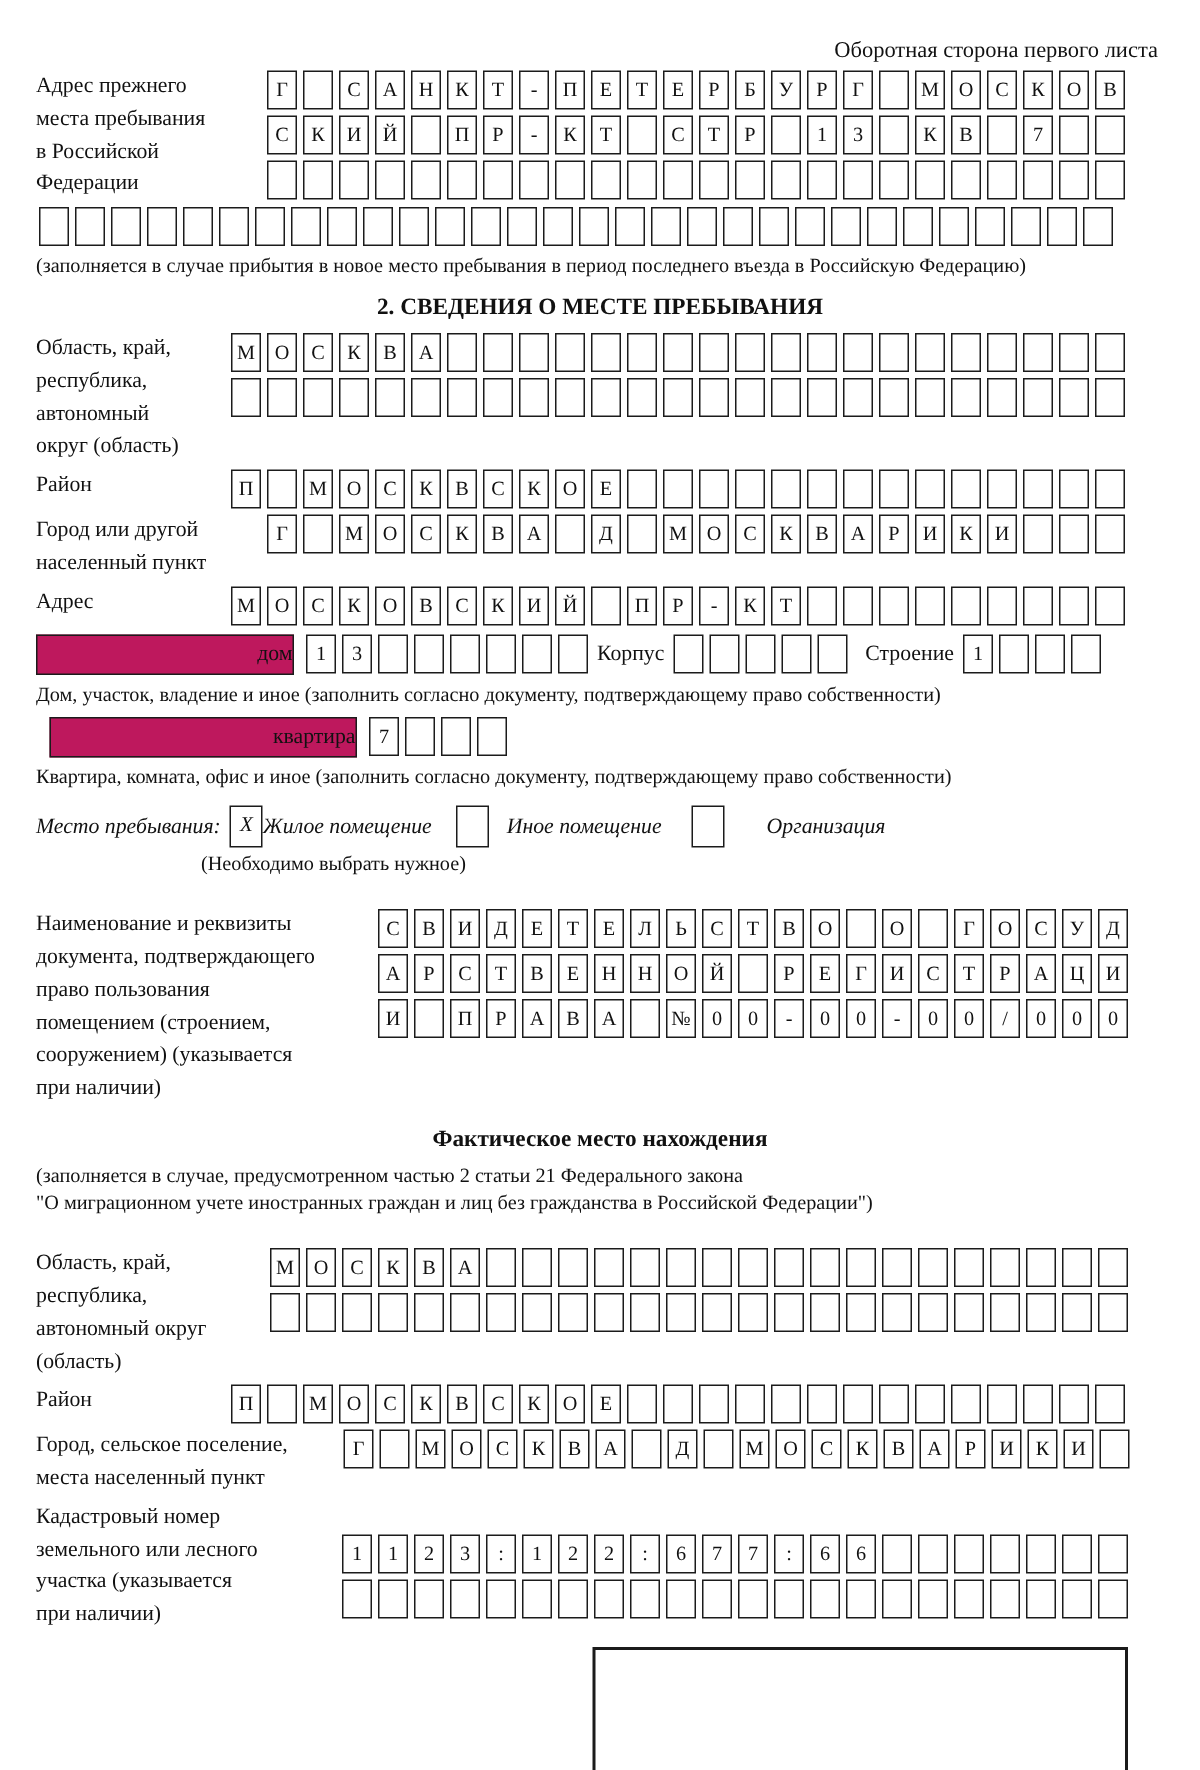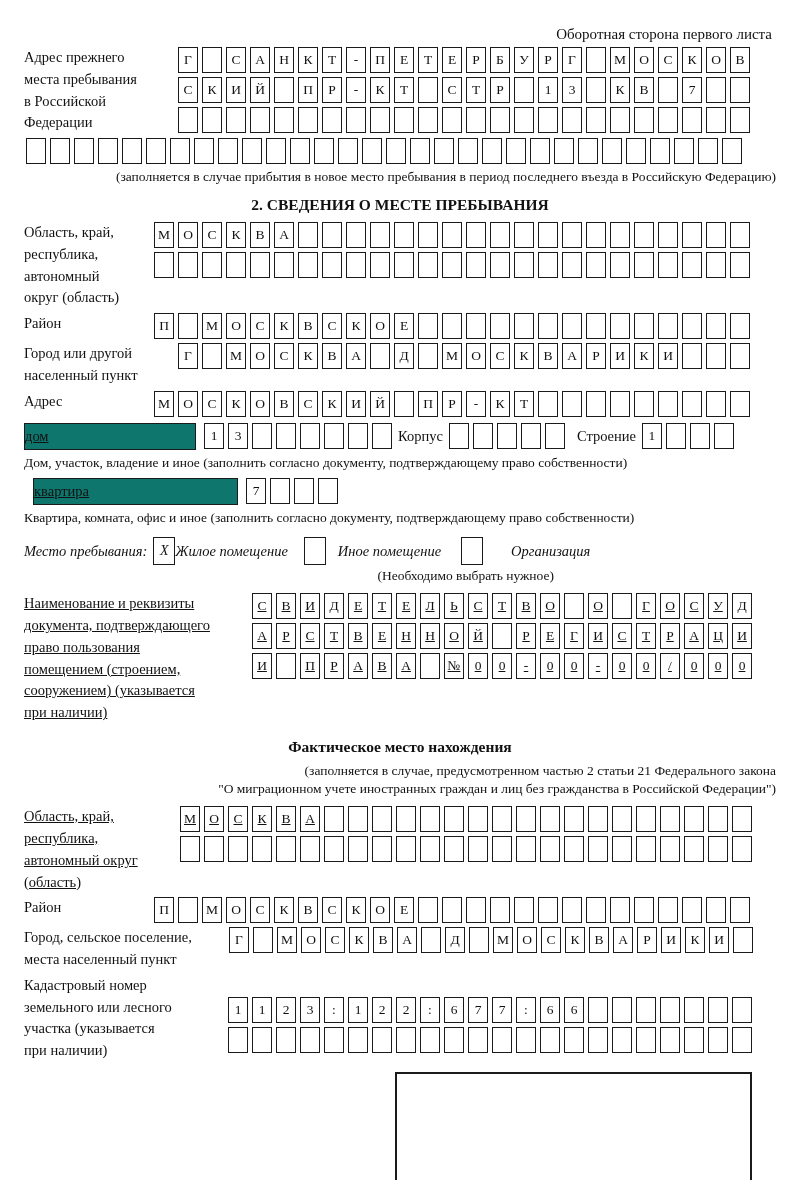--- a/index.html
+++ b/index.html
@@ -5,28 +5,28 @@
   html,body{margin:0;padding:0;background:#fff;}
   body{width:800px;height:1180px;color:#111;font-family:"Liberation Serif","DejaVu Serif",serif;overflow:hidden;}
   .page{padding:8px 24px 0 24px;position:relative;}
   .hdr{text-align:right;font-size:15px;margin:18px 4px 4px 0;}
   .frow{display:flex;align-items:flex-start;}
   .lbl{font-size:14.5px;line-height:1.5;white-space:pre-line;flex-shrink:0;}
   .cellcol{display:flex;flex-direction:column;}
   .cellrow{display:flex;flex-wrap:nowrap;align-items:center;}
   .cellrow + .cellrow{margin-top:4px;}
   .cell{box-sizing:border-box;width:20px;height:26px;border:1.6px solid #1b1b1b;margin-right:4px;display:flex;align-items:center;justify-content:center;font-size:13.5px;flex-shrink:0;background:#fff;}
-  .caption{font-size:13.5px;text-align:right;line-height:1.35;white-space:pre-line;}
+  .caption{font-size:13.5px;text-align:left;line-height:1.35;white-space:pre-line;}
   .sect-title{font-size:15.5px;font-weight:bold;text-align:center;margin:10px 0 8px 0;}
-  .label-box{box-sizing:border-box;border:1.6px solid #1b1b1b;height:27px;display:flex;align-items:center;justify-content:flex-start;font-size:14.5px;flex-shrink:0;background:#0f766e;text-decoration:underline;}
+  .label-box{box-sizing:border-box;border:1.6px solid #1b1b1b;height:27px;display:flex;align-items:center;justify-content:flex-end;font-size:14.5px;flex-shrink:0;background:#be185d;}
   .inline-lbl{font-size:14.5px;line-height:27px;flex-shrink:0;}
   .chk{box-sizing:border-box;width:22px;height:28px;border:1.6px solid #1b1b1b;display:flex;align-items:center;justify-content:center;font-size:14px;flex-shrink:0;background:#fff;}
   .mesto-row{display:flex;align-items:center;font-size:14.5px;margin:10px 0 2px 0;font-style:italic;}
   .stamp-box{box-sizing:border-box;border:2px solid #1b1b1b;width:357px;height:177px;margin-left:371px;background:#fff;}
-  .mt4{margin-top:4px;} .mt6{margin-top:6px;} .mt8{margin-top:8px;text-decoration:underline;} .mt10{margin-top:10px;}
+  .mt4{margin-top:4px;} .mt6{margin-top:6px;} .mt8{margin-top:21px;} .mt10{margin-top:10px;}
 </style>
 </head>
 <body>
 
 <div class="page">
 
   <div class="hdr">Оборотная сторона первого листа</div>
 
   <div class="frow">
     <div class="lbl" style="width:154px">Адрес прежнего

